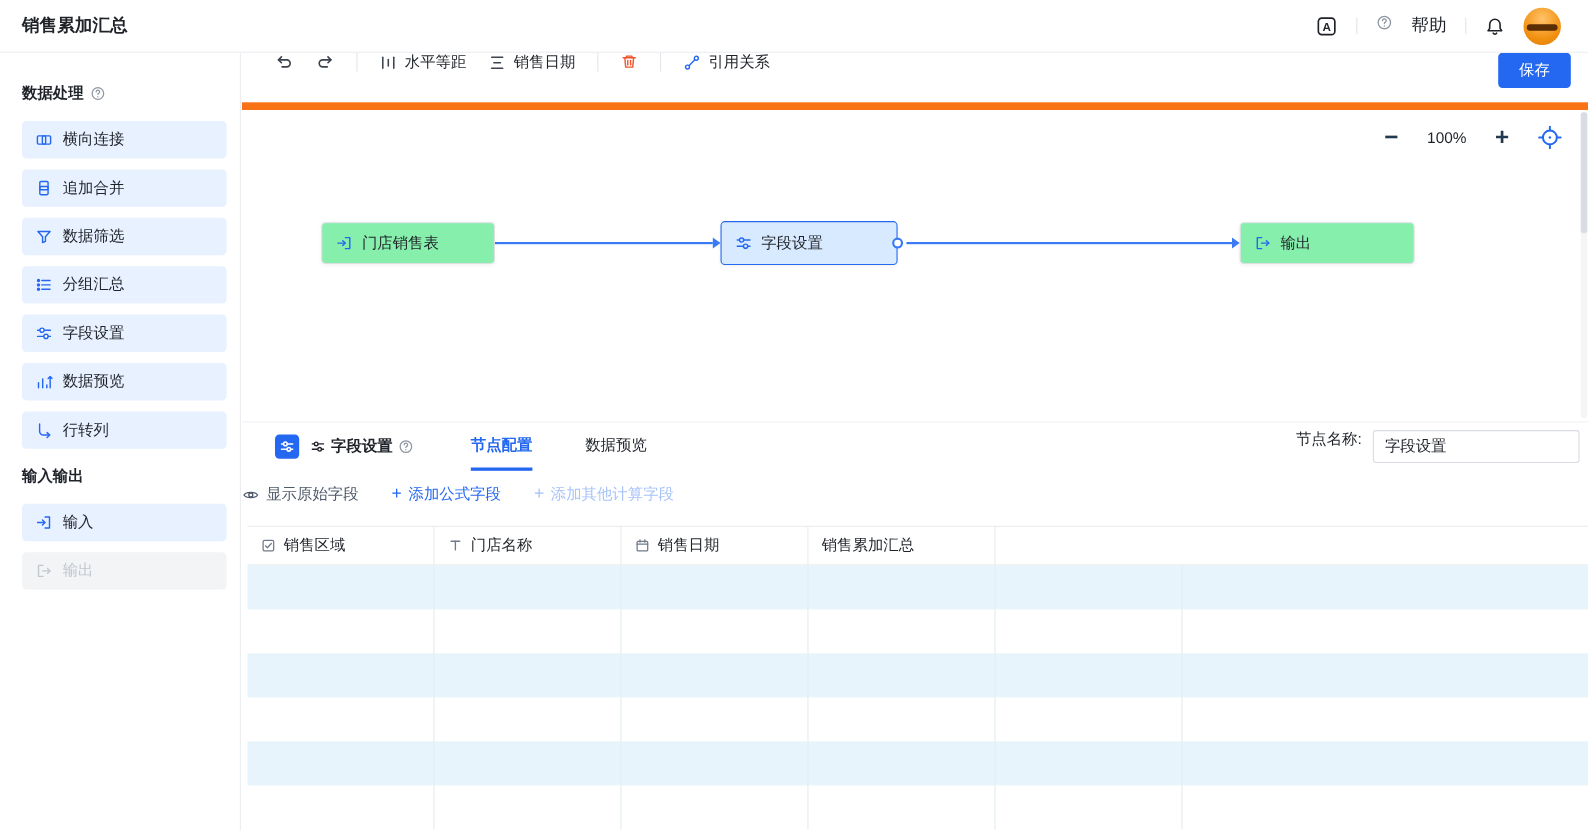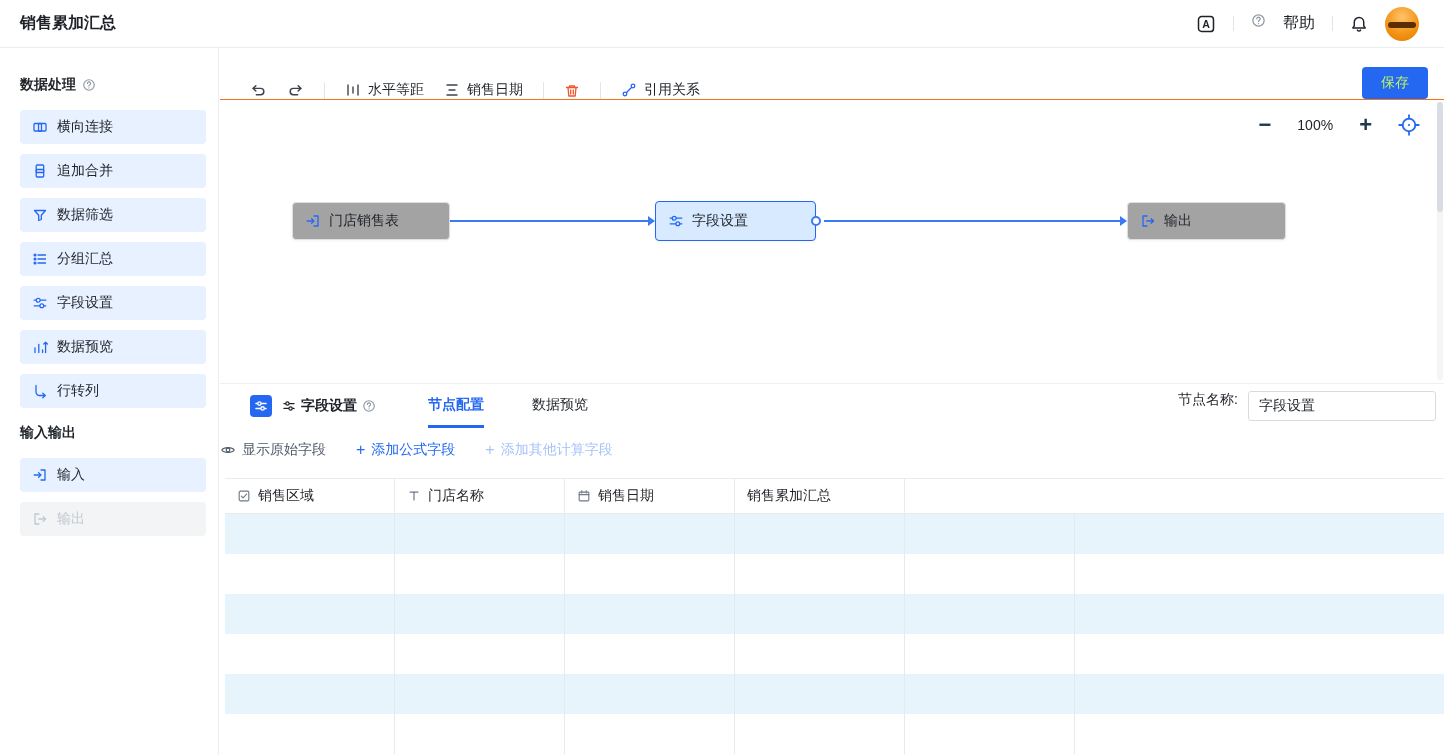--- a/index.html
+++ b/index.html
@@ -23,36 +23,36 @@
   .side-title{display:flex;align-items:center;gap:6px;margin:0 0 16px 20px;font-size:14px;font-weight:bold}
   .side-title.second{margin-top:16px}
   .side-item{width:186px;height:34px;margin:0 0 10px 20px;background:#e8f1ff;border-radius:4px;display:flex;align-items:center;gap:9px;padding-left:12px;font-size:14px;cursor:pointer}
   .side-item .ic{color:#2468f2}
   .side-item.disabled{background:#f3f4f6;color:#c2c7cf;cursor:default}
   .side-item.disabled .ic{color:#c2c7cf}
 
   
   .main{position:absolute;top:48px;left:220px;width:1224px;height:707px;display:flex;flex-direction:column;background:#fff}
 
-  .toolbar{height:52px;flex:none;display:flex;align-items:flex-end;gap:20px;padding:0 16px 0 30px;border-bottom:1px solid #f97316}
+  .toolbar{height:52px;flex:none;display:flex;align-items:flex-start;gap:20px;padding:0 16px 0 30px;border-bottom:7px solid #f97316}
   .tool-icon-btn{display:flex;align-items:center;cursor:pointer;color:#3d434c}
   .tool-btn{display:flex;align-items:center;gap:7px;font-size:14px;cursor:pointer}
   .tool-btn .ic{color:#3d434c}
   .tool-btn.rel .ic{color:#2468f2}
   .tool-divider{width:1px;height:17px;background:#e3e5e8}
   .trash{color:#f0552e}
-  .save-btn{margin-left:auto;width:66px;height:32px;background:#2468f2;color:#bef264;border:none;border-radius:4px;font-size:14px;cursor:pointer;font-family:inherit}
+  .save-btn{margin-left:auto;width:66px;height:32px;background:#2468f2;color:#ffffff;border:none;border-radius:4px;font-size:14px;cursor:pointer;font-family:inherit}
 
   
   .canvas{position:relative;height:283px;flex:none;background:#fff}
   .zoom-ctrl{position:absolute;top:14px;right:24px;display:flex;align-items:center;gap:26px}
   .zoom-minus,.zoom-plus{font-size:22px;color:#22384f;cursor:pointer;line-height:1;font-weight:bold}
   .zoom-val{font-size:14px}
   .locate{color:#2468f2;cursor:pointer;display:flex}
-  .node{position:absolute;height:38px;background:#a3a3a3;border:1px solid #dcdfe3;border-radius:4px;display:flex;align-items:center;gap:8px;padding:0 12px;font-size:14px;cursor:pointer;box-shadow:0 1px 3px rgba(30,40,60,.05)}
+  .node{position:absolute;height:38px;background:#86efac;border:1px solid #dcdfe3;border-radius:4px;display:flex;align-items:center;gap:8px;padding:0 12px;font-size:14px;cursor:pointer;box-shadow:0 1px 3px rgba(30,40,60,.05)}
   .node .ic{color:#2468f2}
   .node.selected{background:#d8eaff;border-color:#2468f2;height:40px}
   .edge{position:absolute;height:2px;background:#3a7af5}
   .edge::after{content:"";position:absolute;right:-7px;top:-4px;width:0;height:0;border-left:7px solid #3a7af5;border-top:5px solid transparent;border-bottom:5px solid transparent}
   .port{position:absolute;width:10px;height:10px;border-radius:50%;background:#fff;border:2px solid #3a7af5;z-index:3}
   .cv-scrollbar{position:absolute;right:1px;top:2px;width:6px;height:278px;background:#f4f5f7;border-radius:3px;cursor:pointer}
   .cv-scrollbar::after{content:"";position:absolute;top:0;left:0;width:6px;height:110px;background:#d9dde3;border-radius:3px}
 
   
   .panel{flex:1;border-top:1px solid #eef0f2;display:flex;flex-direction:column;overflow:hidden}

